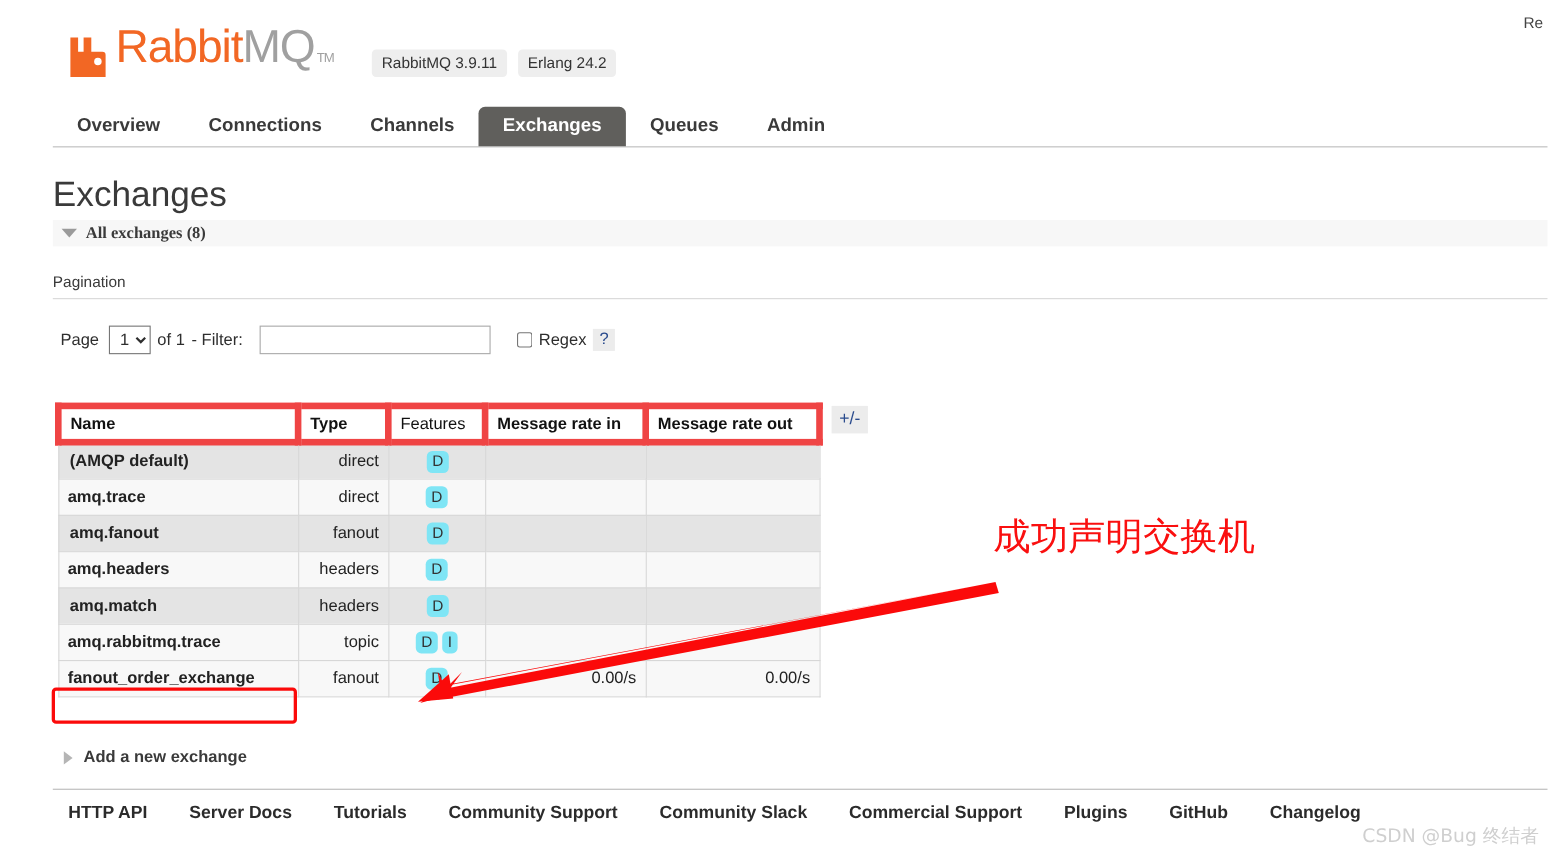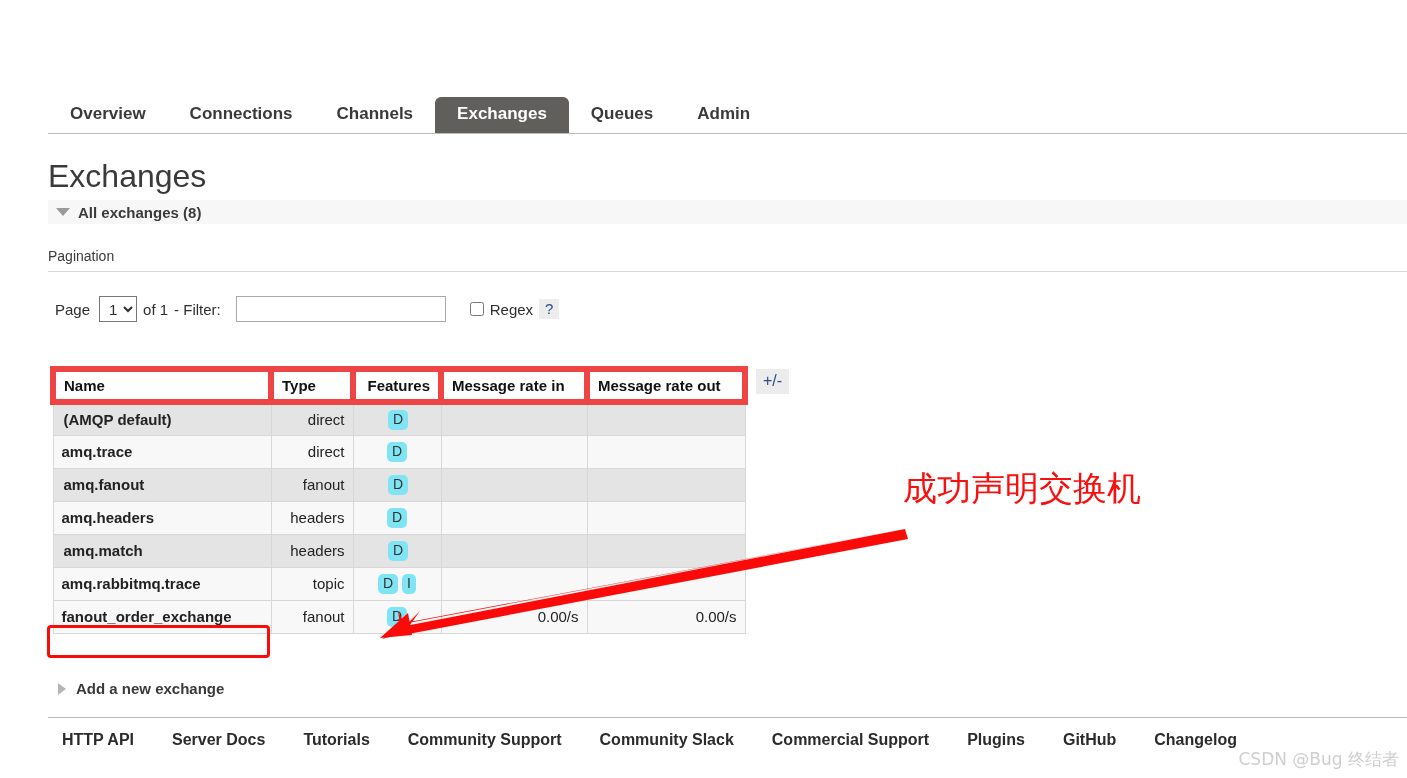--- a/index.html
+++ b/index.html
@@ -79,21 +79,21 @@
     border-left: 7px solid transparent;
     border-right: 7px solid transparent;
     border-top: 8px solid #9a9a9a;
   }
   .caret-right {
     width: 0; height: 0;
     border-top: 6px solid transparent;
     border-bottom: 6px solid transparent;
     border-left: 8px solid #b5b5b5;
   }
-  #section-bar .label { font-size: 15px; font-weight: bold; color: #3a3a3a; }
+  #section-bar .label { font-size: 15px; font-weight: bold; color: #3a3a3a; font-family: Liberation Serif, serif; }
 
   
   #pagination-label {
     position: absolute; left: 48px; top: 248px;
     font-size: 14px; color: #3a3a3a;
   }
   #pagination-rule {
     position: absolute; left: 48px; top: 271px;
     width: 1359px; height: 1px; background: #d8d8d8;
   }
@@ -136,21 +136,21 @@
     background: #ffffff;
     color: #111111;
     font-weight: bold;
     padding: 5px 8px;
     text-align: left;
     white-space: nowrap;
     height: 29px;
   }
   #exchange-table th.c-name { width: 218px; }
   #exchange-table th.c-type { width: 82px; }
-  #exchange-table th.c-feat { width: 88px; font-weight: bold; text-align: right; }
+  #exchange-table th.c-feat { width: 88px; font-weight: normal; text-align: left; }
   #exchange-table th.c-rin  { width: 146px; }
   #exchange-table th.c-rout { width: 158px; }
   #exchange-table td {
     border: 1px solid #d7d7d7;
     padding: 4px 8px;
     height: 33px;
     color: #222222;
   }
   #exchange-table tr.odd td { background: #e4e4e4; padding-left: 10px; }
   #exchange-table tr.even td { background: #f8f8f8; }
@@ -218,20 +218,38 @@
     font-size: 17px; color: #cfcfcf;
     font-family: "DejaVu Sans", sans-serif;
     white-space: nowrap;
   }
 </style>
 </head>
 <body>
 
 <div id="page">
 
+  <div id="header">
+    <div id="logo-area">
+      <span class="logo-mark">
+        <svg width="40" height="42" viewBox="0 0 40 42" xmlns="http://www.w3.org/2000/svg">
+          <path d="M2 4 h7 v13 h5 V4 h7 v13 h10 a3 3 0 0 1 3 3 v20 H2 Z" fill="#f26724"></path>
+          <circle cx="27" cy="26" r="3.4" fill="#ffffff"></circle>
+        </svg>
+      </span>
+      <span class="logo-word">
+        <span class="logo-rabbit">Rabbit</span><span class="logo-mq">MQ</span><span class="logo-tm">TM</span>
+      </span>
+    </div>
+    <div id="version-badges">
+      <span class="vbadge">RabbitMQ 3.9.11</span>
+      <span class="vbadge">Erlang 24.2</span>
+    </div>
+    <div id="refresh-note">Re</div>
+  </div>
 
   <div id="tabs">
     <div class="tab">Overview</div>
     <div class="tab">Connections</div>
     <div class="tab">Channels</div>
     <div class="tab active">Exchanges</div>
     <div class="tab">Queues</div>
     <div class="tab">Admin</div>
   </div>
 

